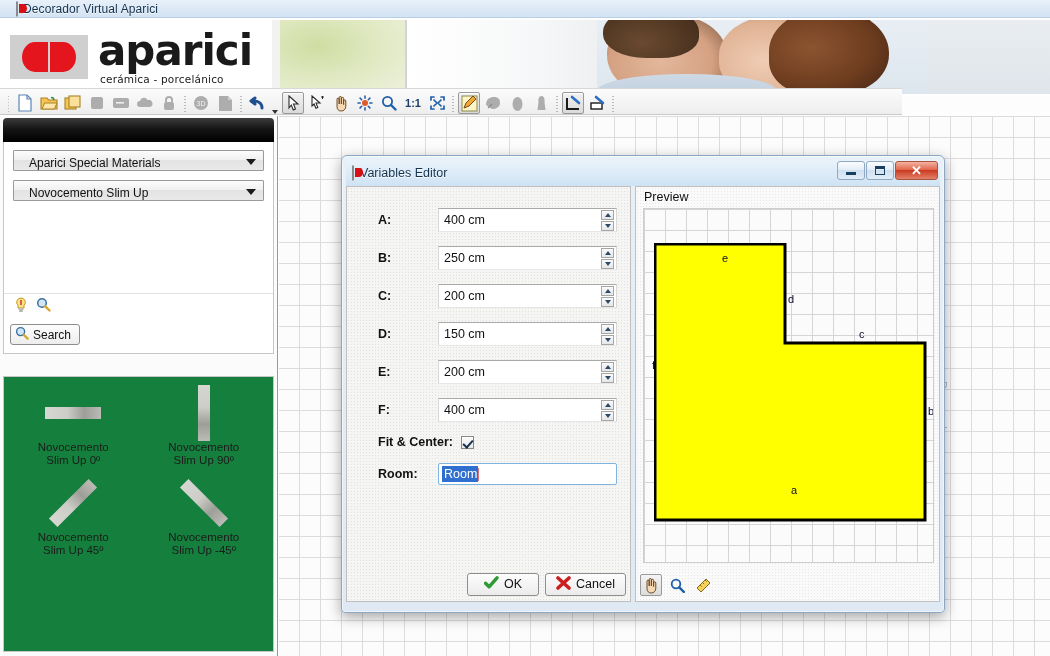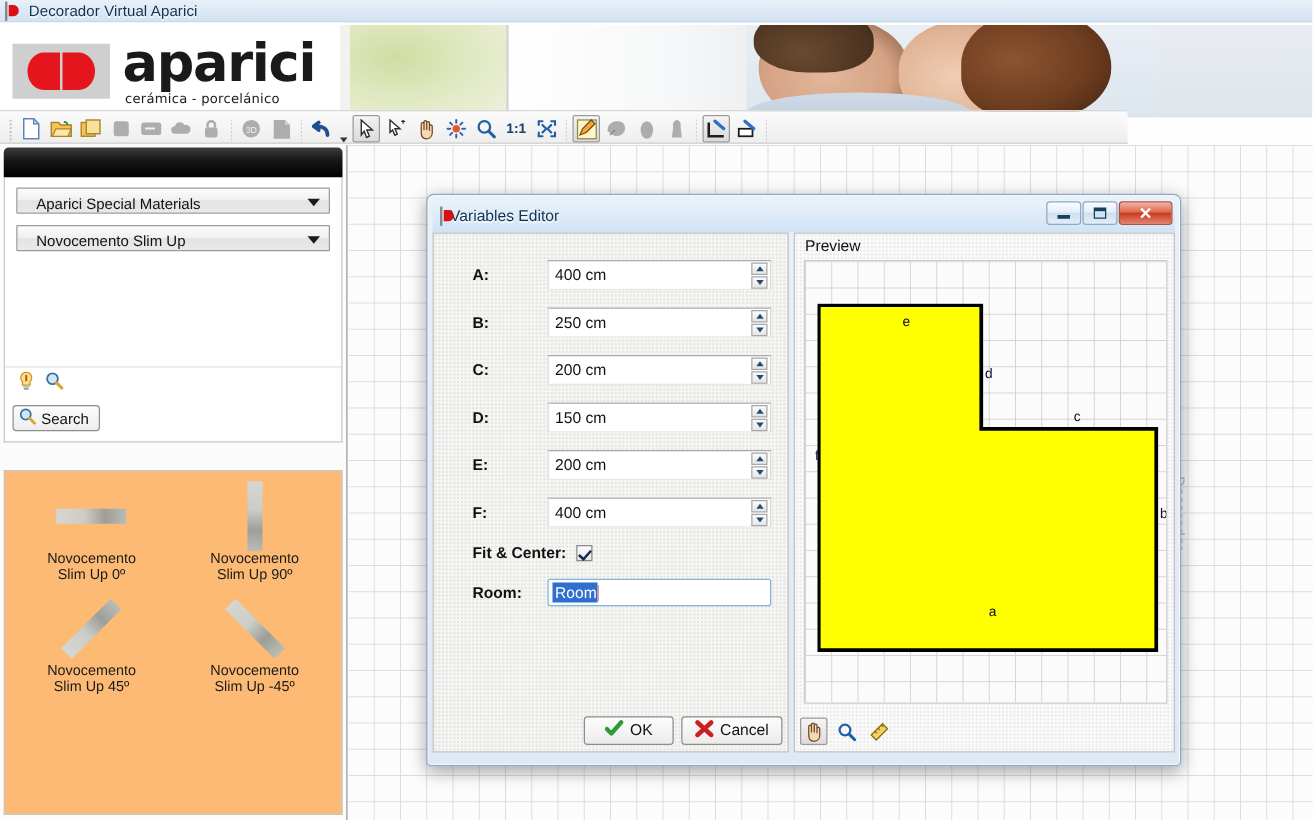--- a/index.html
+++ b/index.html
@@ -11,21 +11,21 @@
     font-size: 12px;
     background: #fdfdfd;
   }
   #app { position: relative; width: 1050px; height: 656px; }
 
   
   #titlebar {
     position: absolute; left: 0; top: 0; width: 1050px; height: 18px;
     background: linear-gradient(to bottom, #e8f1fa 0%, #dfeaf6 40%, #d3e3f2 100%);
     border-bottom: 1px solid #b8cfe5;
-    display: flex; align-items: center;
+    display: flex; align-items: center; text-align: right;
   }
   #titlebar .tb-icon {
     width: 14px; height: 14px; margin-left: 4px; margin-right: 5px;
     position: relative;
   }
   .aparici-mini {
     width: 13px; height: 13px;
     background: #fff;
     border: 1px solid #8a8a8a;
     border-radius: 2px;
@@ -220,21 +220,21 @@
     position: absolute; left: 6px; bottom: 8px;
   }
   .btn-search {
     height: 21px; padding: 0 8px 0 4px;
     border: 1px solid #8d8d8d; border-radius: 3px;
     background: linear-gradient(to bottom, #fdfdfd, #ededed);
     display: flex; align-items: center; gap: 4px; font-size: 12px; color: #111;
   }
   #results {
     position: absolute; left: 3px; top: 260px; right: 3px; bottom: 4px;
-    border: 1px solid #c6c6c6; background: #fdba74; overflow: hidden;
+    border: 1px solid #c6c6c6; background: #15803d; overflow: hidden;
   }
   .res-grid { display: flex; flex-wrap: wrap; padding: 8px 4px 0 4px; }
   .res-item { width: 50%; text-align: center; margin-bottom: 8px; }
   .res-thumb { height: 56px; display: flex; align-items: center; justify-content: center; }
   .swatch-h {
     width: 56px; height: 12px;
     background: linear-gradient(to right, #d6d6d2 0%, #cdcdc8 40%, #9e9e99 70%, #bcbcb7 100%);
   }
   .swatch-v {
     width: 12px; height: 56px;

